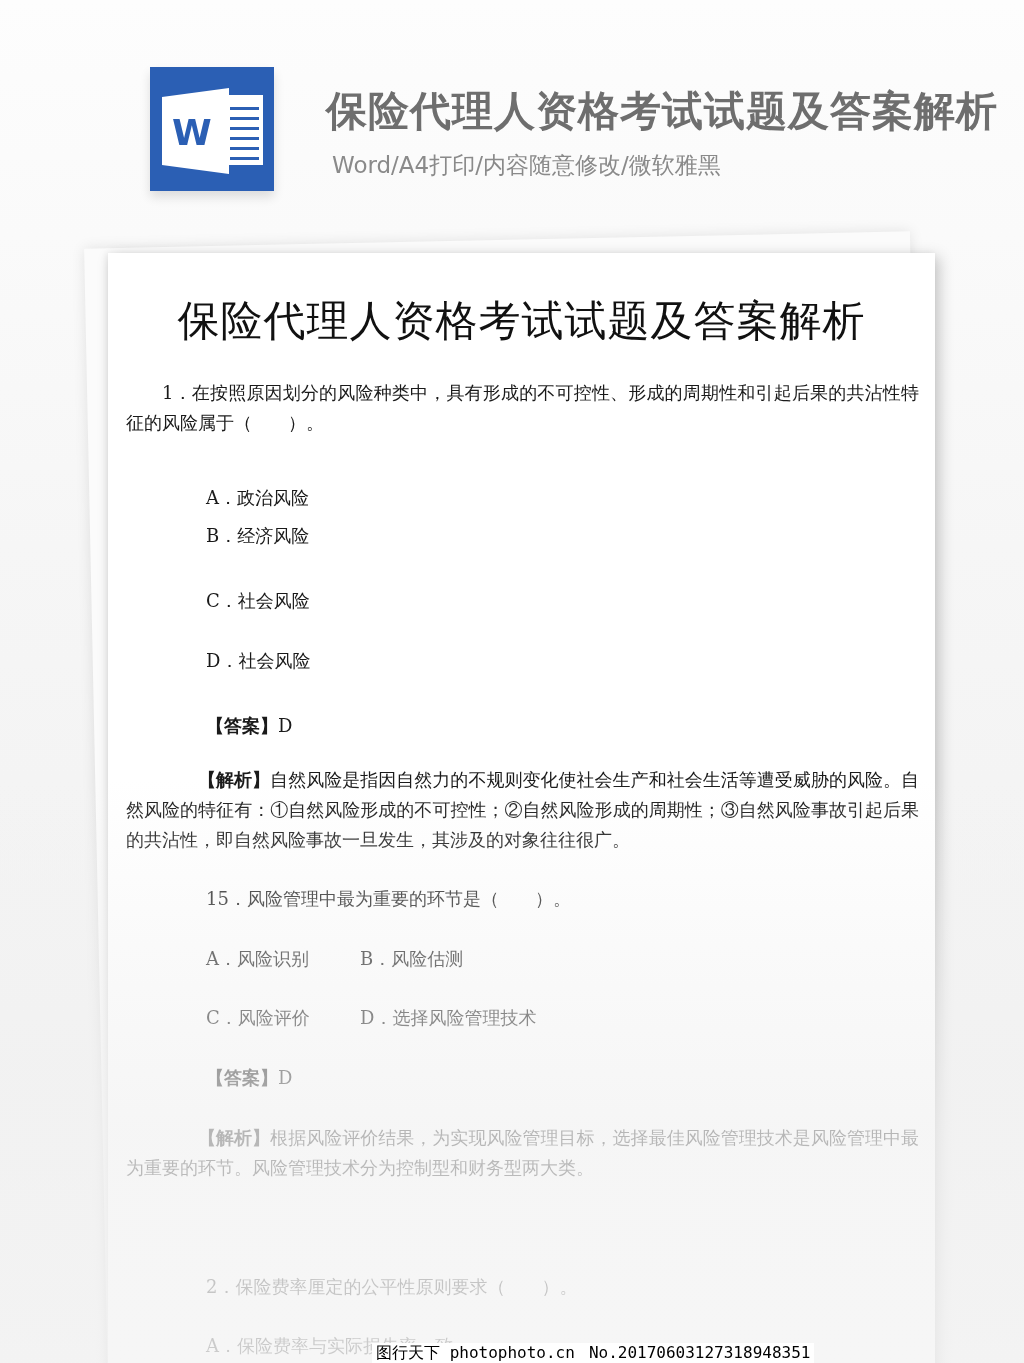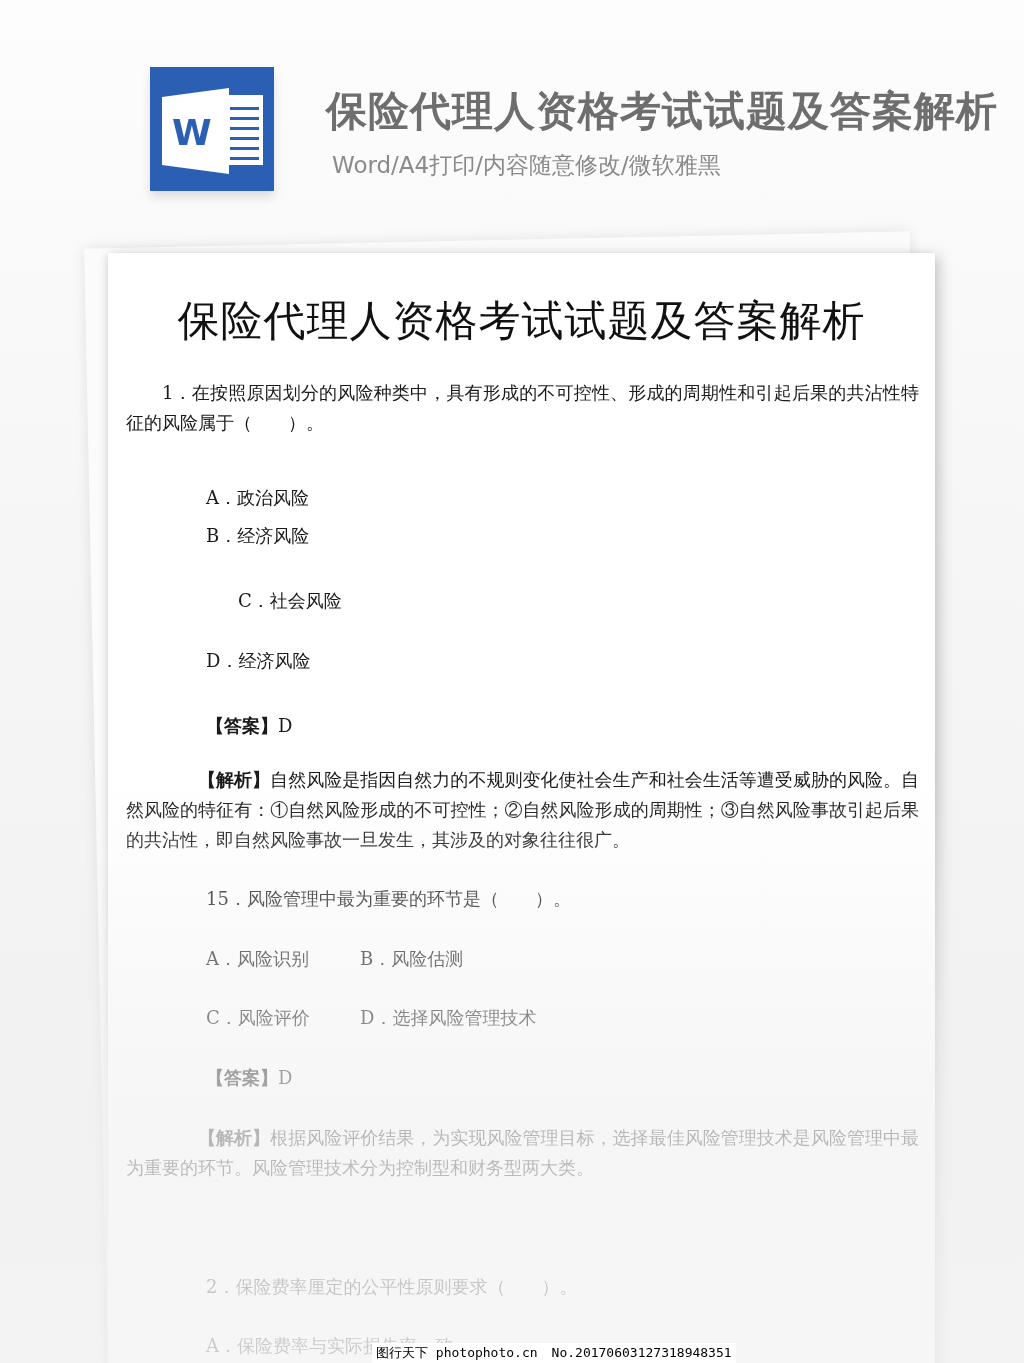--- a/index.html
+++ b/index.html
@@ -68,21 +68,21 @@
       position: absolute; left: 0; top: 780px; width: 1024px; height: 583px;
       background: linear-gradient(180deg, rgba(245,245,245,0) 0%, rgba(242,242,242,0.35) 25%, rgba(242,242,242,0.72) 60%, rgba(244,244,244,0.82) 100%);
       pointer-events: none;
     }
 
     
     .watermark {
       position: absolute; left: 372px; top: 1343px; height: 20px; padding: 0 4px;
       background: #ffffff; color: #000;
       font-family: "DejaVu Sans Mono", "Liberation Mono", monospace;
-      font-size: 13px; line-height: 20px; white-space: nowrap;
+      font-size: 16px; line-height: 20px; white-space: nowrap;
     }
     .watermark .wm-gap { display: inline-block; width: 14px; }
   </style>
 </head>
 <body>
 
 <div class="header">
   <div class="word-icon">
     <svg width="124" height="124" viewBox="0 0 124 124">
 
@@ -106,22 +106,22 @@
 
 <div class="paper-back"></div>
 
 <div class="paper">
   <h1 class="doc-title">保险代理人资格考试试题及答案解析</h1>
 
   <p class="para indent" style="top:125px;"><span>1．</span><span>在按照原因划分的风险种类中，具有形成的不可控性、形成的周期性和引起后果的共沾性特征的风险属于（　　）。</span></p>
 
   <div class="line" style="top:214px;margin-top:16px;">A．政治风险</div>
   <div class="line" style="top:268px;">B．经济风险</div>
-  <div class="line" style="top:333px;margin-left:32px;">C．社会风险</div>
-  <div class="line" style="top:393px;">D．经济风险</div>
+  <div class="line" style="top:333px;">C．社会风险</div>
+  <div class="line" style="top:393px;">D．社会风险</div>
 
   <div class="line" style="top:452px;margin-top:6px;"><span class="bold-mark">【答案】</span><span>D</span></div>
 
   <p class="para indent-big" style="top:512px;"><span class="bold-mark">【解析】</span><span>自然风险是指因自然力的不规则变化使社会生产和社会生活等遭受威胁的风险。自然风险的特征有：①自然风险形成的不可控性；②自然风险形成的周期性；③自然风险事故引起后果的共沾性，即自然风险事故一旦发生，其涉及的对象往往很广。</span></p>
 
   <div class="line" style="top:631px;"><span>15．</span><span>风险管理中最为重要的环节是（　　）。</span></div>
 
   <div class="line opt-pair" style="top:691px;">
     <span class="opt-left">A．风险识别</span><span>B．风险估测</span>
   </div>

